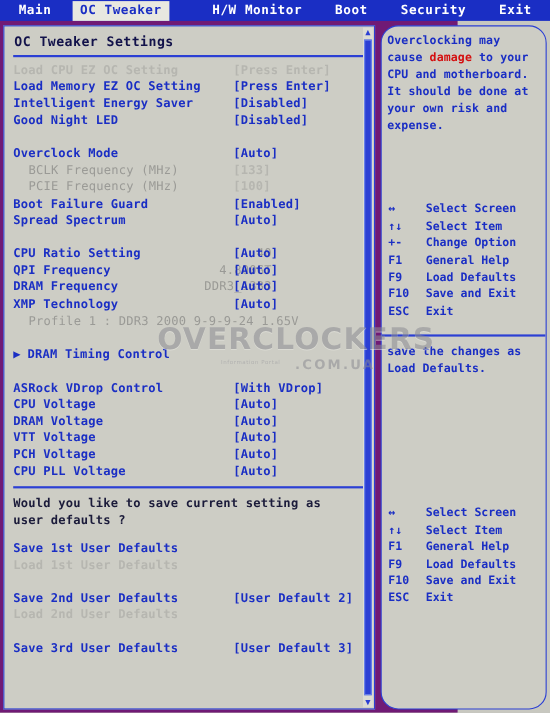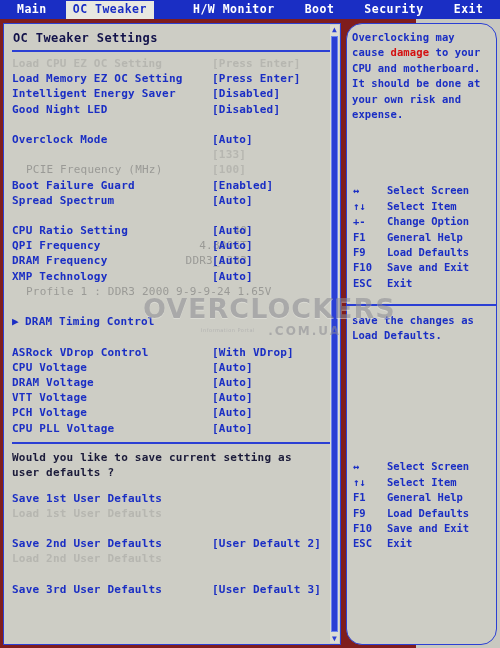--- a/index.html
+++ b/index.html
@@ -5,21 +5,21 @@
   * { box-sizing: border-box; margin: 0; padding: 0; }
   html, body {
     width: 500px; height: 648px;
     background: #c8c8c0;
     font-family: "DejaVu Sans Mono", "Liberation Mono", monospace;
     overflow: hidden;
   }
   #screen {
     position: relative;
     width: 416px; height: 648px;
-    background: #7f1d1d;
+    background: #701a75;
   }
 
   
   #menubar {
     position: absolute; left: 0; top: 0;
     width: 500px; height: 19px;
     background: #1a2ec4;
     display: flex; align-items: center;
   }
   .menu-tab {
@@ -242,20 +242,21 @@
         <div class="row">
           <span class="lbl">Good Night LED</span>
           <span class="val">[Disabled]</span>
         </div>
         <div class="row gap"></div>
         <div class="row">
           <span class="lbl">Overclock Mode</span>
           <span class="val">[Auto]</span>
         </div>
         <div class="row">
+          <span class="lbl indent">BCLK Frequency (MHz)</span>
           <span class="val dim">[133]</span>
         </div>
         <div class="row">
           <span class="lbl indent">PCIE Frequency (MHz)</span>
           <span class="val dim">[100]</span>
         </div>
         <div class="row">
           <span class="lbl">Boot Failure Guard</span>
           <span class="val">[Enabled]</span>
         </div>

